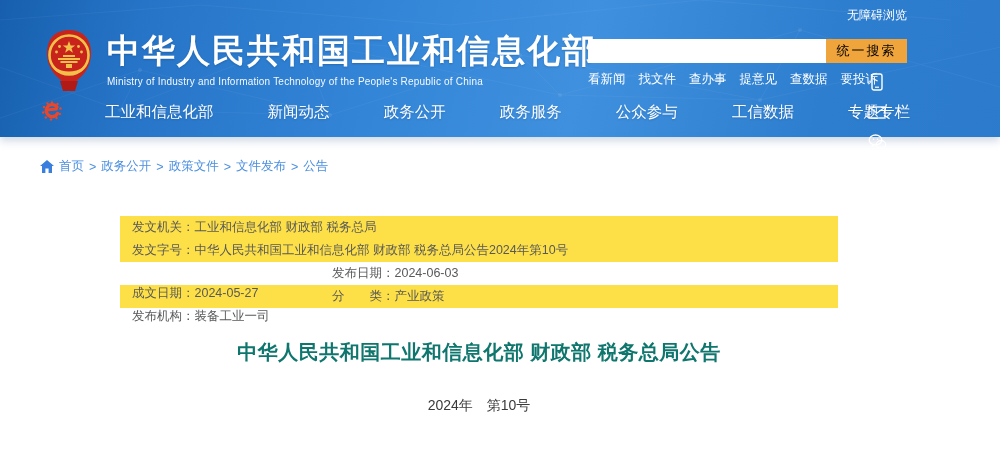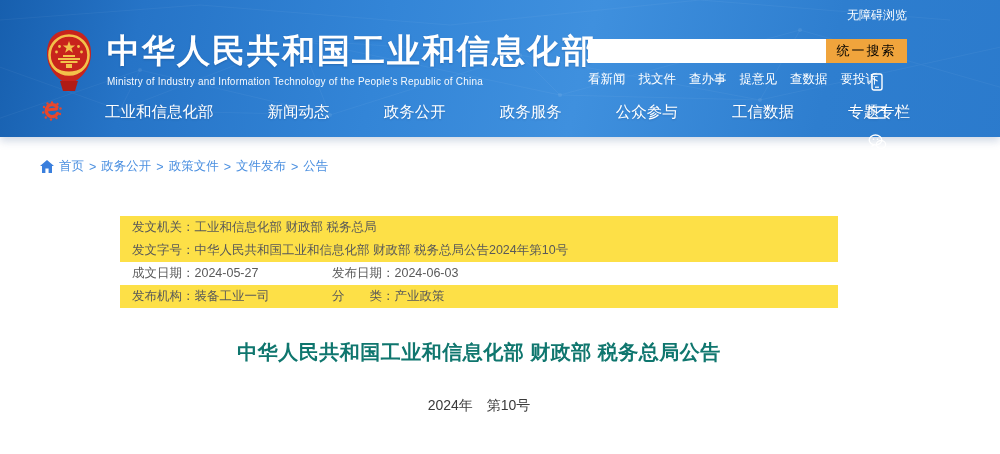--- a/index.html
+++ b/index.html
@@ -40,21 +40,21 @@
 
   
   .breadcrumb { margin:21px 0 0 40px; display:flex; align-items:center; gap:5px;
     font-size:12.5px; color:#4a8fe0; }
   .breadcrumb .crumb { cursor:pointer;font-family:Liberation Serif, serif; }
   .breadcrumb .sep { color:#4a8fe0; }
 
   .meta-table { margin:41px 0 0 120px; width:718px; font-size:12.5px; color:#595959; }
   .meta-row { height:23px; line-height:23px; display:flex; padding-left:12px; white-space:nowrap; }
   .meta-row.odd { background:#fde047; }
-  .cell-w { width:200px; display:flex; }
+  .cell-w { width:200px; display:flex;margin-top:20px; }
   .cell-f { flex:1; display:flex; }
   .m-label { white-space:pre; }
 
   .article-title { margin:31px 0 0 120px; width:718px; text-align:center;
     font-size:20px; font-weight:bold; color:#0f766e; letter-spacing:.5px; }
   .issue-line { margin:31px 0 0 120px; width:718px; text-align:center;
     font-size:14px; color:#3a3a3a; white-space:pre; }
 </style>
 </head>
 <body>

